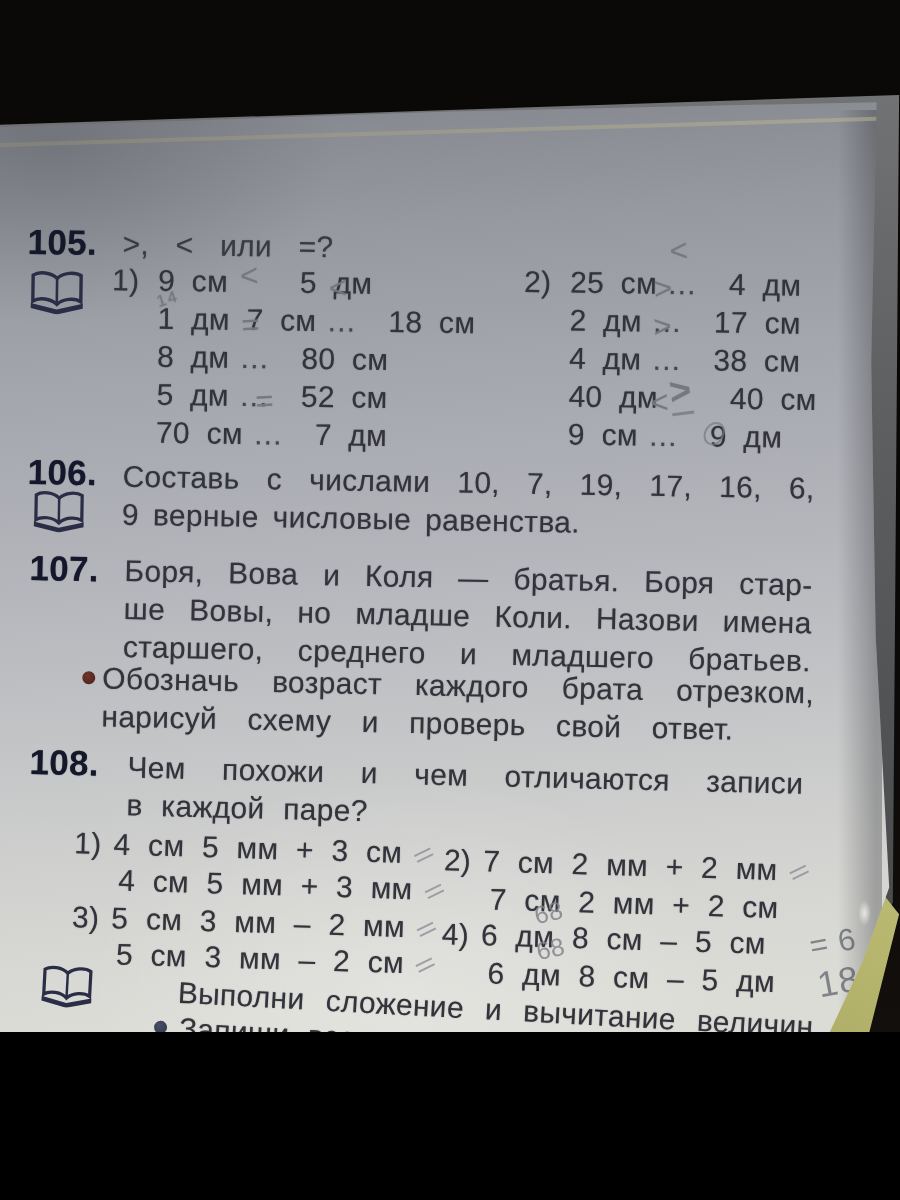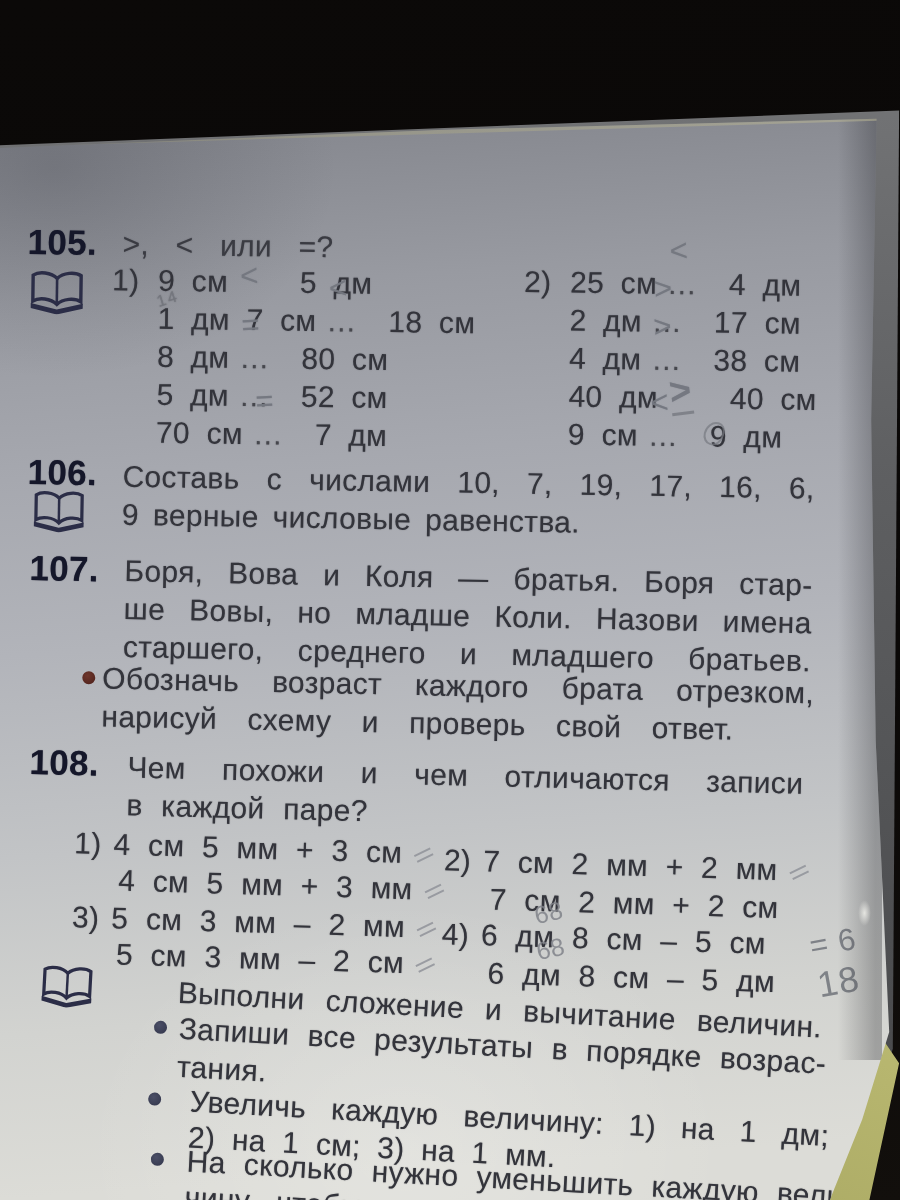--- a/index.html
+++ b/index.html
@@ -1,16 +1,16 @@
 <!DOCTYPE html>
 <html><head>
 <meta charset="utf-8">
 <style>
   html,body{margin:0;padding:0;background:#000;}
-  .photo{position:relative;width:900px;height:1200px;overflow:hidden;
+  .photo{position:relative;width:900px;height:1032px;overflow:hidden;
     background:linear-gradient(170deg,#0b0908 0%,#0a0807 60%,#120f0c 100%);
     font-family:"Liberation Sans","DejaVu Sans",sans-serif;color:#33343b;}
 
   
   .pagestack{position:absolute;inset:0;
     background:linear-gradient(180deg,#77787a 0%,#5e5f61 40%,#454648 100%);
     clip-path:polygon(0% 12.1%,99.9% 9.2%,99.2% 87.4%,94.4% 100%,0% 100%);}
   
   .cover{position:absolute;inset:0;
     background:linear-gradient(205deg,#dedd98 0%,#c9c87f 45%,#9a9955 100%);

